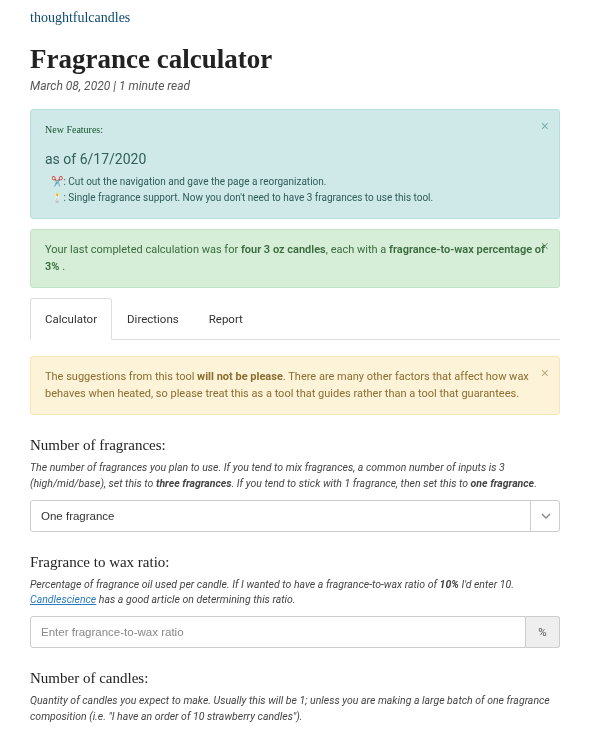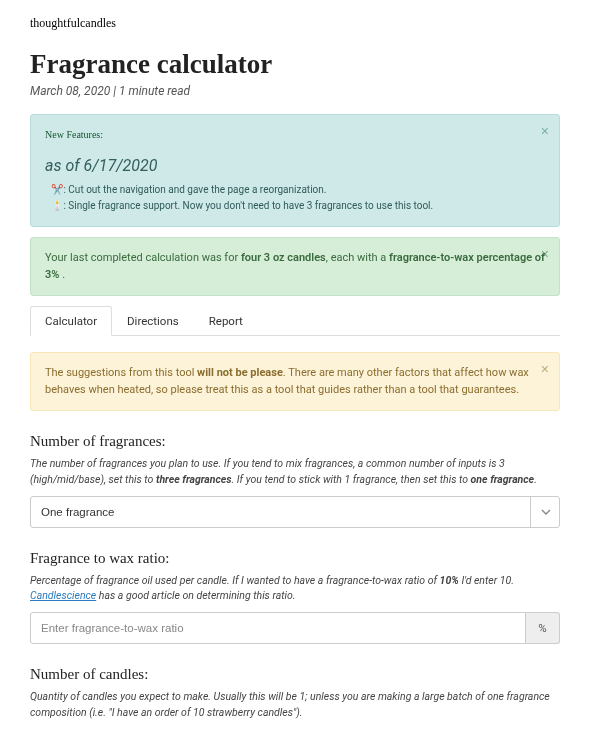--- a/index.html
+++ b/index.html
@@ -6,23 +6,23 @@
   body {
     font-family: -apple-system, BlinkMacSystemFont, "Segoe UI", Roboto, sans-serif;
     color: #222;
     background: #fff;
     width: 590px;
     padding: 10px 30px 30px 30px;
     font-size: 12px;
   }
   .brand {
     font-family: Georgia, "Times New Roman", serif;
-    font-size: 12px;
-    color: #000000;
-    margin: 6px 0 18px 0;
+    font-size: 14px;
+    color: #0c4a6e;
+    margin: 0 0 18px 0;
   }
   h1.title {
     font-family: Georgia, "Times New Roman", serif;
     font-weight: 700;
     font-size: 27px;
     color: #222;
     margin-bottom: 4px;
   }
   .meta {
     font-size: 12px;
@@ -44,22 +44,21 @@
     border: 1px solid #b7dedd;
     color: #325f5d;
   }
   .banner-teal .banner-title {
     font-family: Georgia, serif;
     font-size: 10px;
     color: #14532d;
     margin-bottom: 12px;
   }
   .banner-teal .asof {
-    font-style: italic;
-    font-size: 16px;
+    font-size: 14px;
     margin-bottom: 4px;
     display: block;
   }
   .banner-teal .item {
     font-size: 10px;
     color: #2f5b5a;
     margin: 1px 6px;
   }
   .banner-green {
     background: #d6edd8;
@@ -86,21 +85,21 @@
   .banner-teal .close { color: #307b78; }
   .banner-green .close { color: #3a6b3d; }
   .banner-yellow .close { color: #8a6d2f; }
 
   .tabs {
     display: flex;
     border-bottom: 1px solid #ddd;
     margin-top: 6px;
   }
   .tab {
-    padding: 7px 14px;
+    padding: 13px 14px;
     font-size: 11.5px;
     color: #333;
     cursor: pointer;
     border: 1px solid transparent;
     border-bottom: none;
     margin-bottom: -1px;
   }
   .tab.active {
     border-color: #ddd;
     border-bottom: 1px solid #fff;

